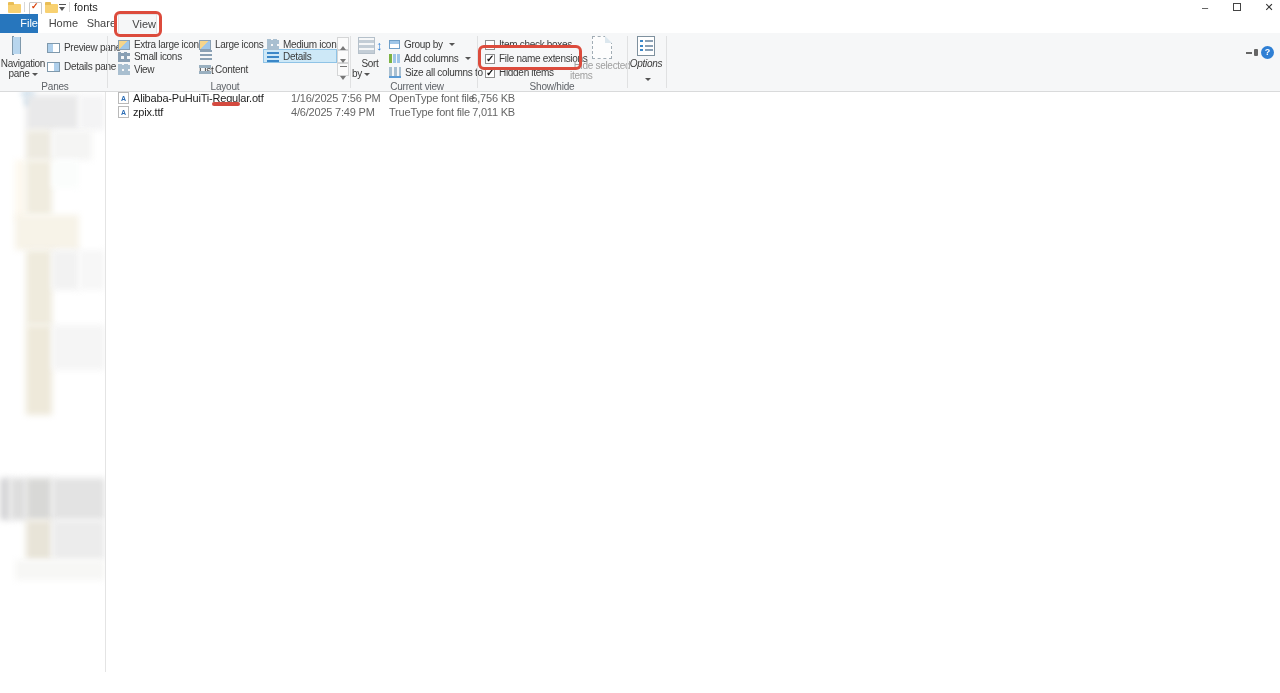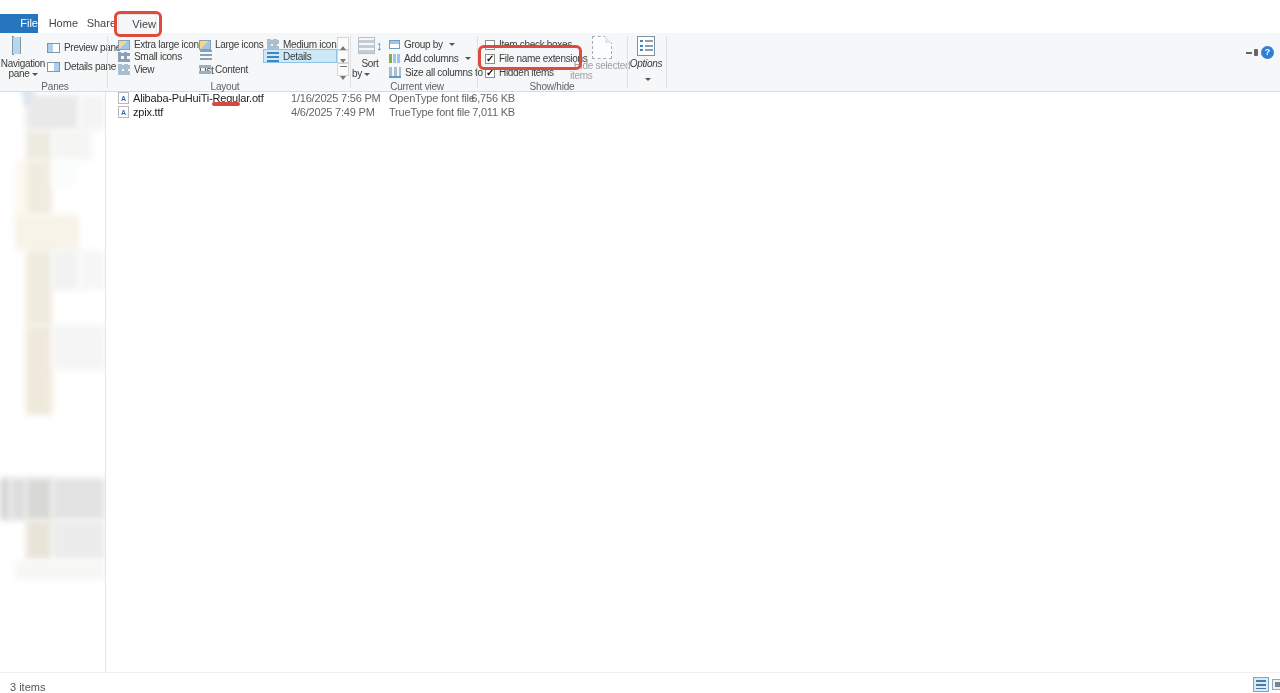--- a/index.html
+++ b/index.html
@@ -104,20 +104,33 @@
   .vt-details{left:1253px;top:4px;width:16px;height:15px;border:1px solid #70a8cf;background:#d7ecf9;}
   .vt-details::after{content:"";position:absolute;left:2px;top:2px;right:2px;bottom:2px;background:repeating-linear-gradient(to bottom,#4a7ba6 0 2px,transparent 2px 4px);}
   .vt-thumbs{left:1272px;top:6px;width:14px;height:11px;border:1px solid #9aa4ab;background:#eef1f3;}
   .vt-thumbs::after{content:"";position:absolute;left:2px;top:2px;width:6px;height:5px;background:#77848d;}
 </style>
 </head>
 <body>
 
 <div class="screen">
 
+  <div class="titlebar">
+    <span class="folder-ic" style="left:8px;top:4px;"></span>
+    <span class="qat-sep" style="left:24px;"></span>
+    <span class="prop-ic" style="left:29px;top:2px;"></span>
+    <span class="folder-ic" style="left:45px;top:4px;"></span>
+    <span class="qat-caret" style="left:59px;top:4px;"></span>
+    <span class="qat-sep" style="left:69px;"></span>
+    <span class="win-title" style="left:74px;">fonts</span>
+
+    <span class="winbtn" style="left:1190px;">–</span>
+    <span class="winbtn" style="left:1222px;"><span class="restore-glyph"></span></span>
+    <span class="winbtn" style="left:1254px;">✕</span>
+  </div>
 
   <div class="tabbar">
     <span class="tab tab-file" style="left:0;width:38px;">File</span>
     <span class="tab" style="left:38px;width:40px;">Home</span>
     <span class="tab" style="left:78px;width:38px;">Share</span>
     <span class="tab tab-view" style="left:118px;width:39px;">View</span>
   </div>
 
   <div class="ribbon">
 
@@ -282,19 +295,14 @@
     <span class="fname">zpix.ttf</span>
     <span class="fdate">4/6/2025 7:49 PM</span>
     <span class="ftype">TrueType font file</span>
     <span class="fsize">7,011 KB</span>
   </div>
 
   <div class="ann-rect" style="left:114px;top:11px;width:42px;height:20px;"></div>
   <div class="ann-rect" style="left:478px;top:45px;width:98px;height:19px;"></div>
   <div class="ann-underline" style="left:212px;top:102px;width:28px;height:4px;"></div>
 
-  <div class="statusbar">
-    <span class="status-text">3 items</span>
-    <span class="view-toggle vt-details"></span>
-    <span class="view-toggle vt-thumbs"></span>
-  </div>
 
 </div>
 
 </body></html>

